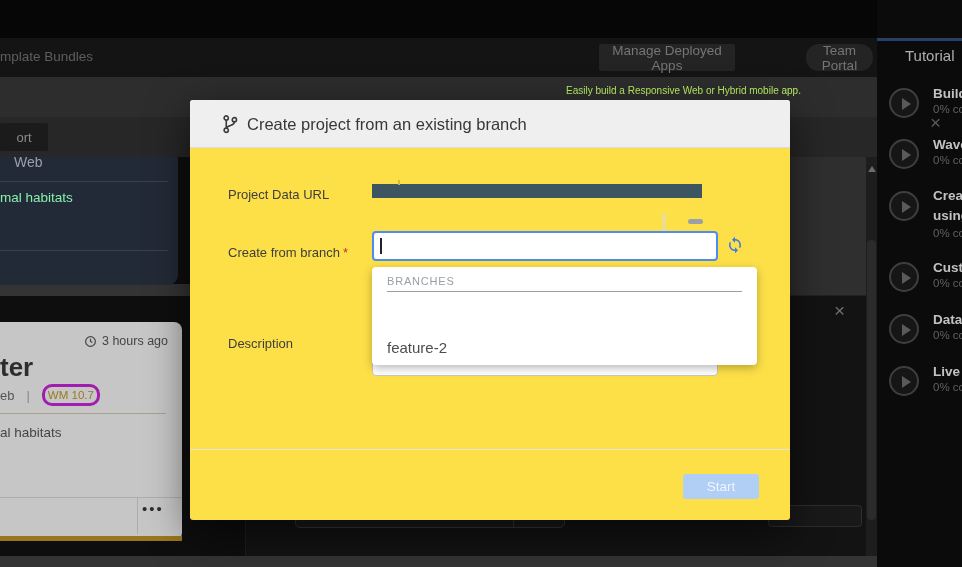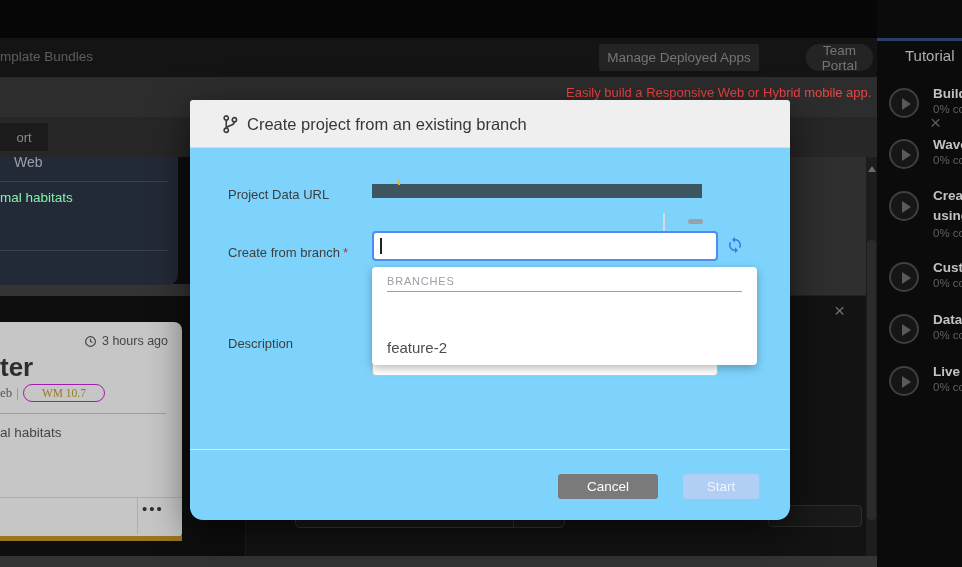--- a/index.html
+++ b/index.html
@@ -11,24 +11,24 @@
   }
   .abs { position:absolute; }
 
   
   .topbar { left:0; top:0; width:962px; height:38px; background:#060606; }
   .doc-link { left:944px; top:11px; font-size:13px; color:#3d5c93; }
   .bar2 { left:0; top:38px; width:877px; height:39px; background:#141414; }
   .ws-label { left:0; top:49px; font-size:13.5px; color:#5e5e5e; }
   .dk-btn { height:27px; top:44px; background:#242424; color:#757575; font-size:13.5px;
             border:none; border-radius:2px; display:flex; align-items:center; justify-content:center; }
-  .btn-manage { left:599px; width:160px; }
+  .btn-manage { left:599px; width:136px; }
   .btn-team { left:806px; width:67px;border-radius:13px; }
   .bar3 { left:0; top:77px; width:877px; height:40px; background:#2d2d2d; }
-  .tagline { left:566px; top:85px; font-size:13px; color:#ef4444; }
+  .tagline { left:566px; top:85px; font-size:10px; color:#bef264; }
   .bar4 { left:0; top:117px; width:877px; height:40px; background:#272727; z-index:2; }
   .ort-btn { left:0; top:6px; width:48px; height:28px; background:#1b1b1b; color:#8a8a8a;
              font-size:13px; border:none; border-radius:2px; }
   .content { left:0; top:157px; width:877px; height:399px; background:#0e0e0e; }
   .right-block { left:650px; top:157px; width:216px; height:138px; background:#2f2f2f; }
 
   
   .blue-panel { left:-12px; top:148px; width:190px; height:137px; background:#232a37;
                 border-radius:0 10px 10px 0; z-index:1; }
   .bp-web { left:26px; top:6px; font-size:14px; color:#9aa0a9; }
@@ -48,24 +48,24 @@
               border-left:4px solid transparent; border-right:4px solid transparent;
               border-bottom:6px solid #6a6a6a; }
   .sb-thumb { left:1px; top:83px; width:9px; height:280px; background:#2b2b2b; border-radius:4px; }
 
   
   .card { left:-16px; top:322px; width:198px; height:219px; background:#c6c6c6;
           border-radius:0 8px 8px 0; z-index:1; }
   .card-time { right:14px; top:12px; display:flex; align-items:center; gap:5px;
                font-size:12.5px; color:#454545; }
   .card-title { left:16px; top:30px; font-size:26px; font-weight:bold; color:#2d2d2d; }
-  .card-meta { left:16px; top:62px; display:flex; align-items:center; gap:4px;
-               font-size:13px; color:#555;font-family:Liberation Serif, serif; }
-  .card-badge { border:1px solid #a21caf; color:#997a1e; font-size:11.5px;
-                padding:2px 18px; border-radius:10px; }
+  .card-meta { left:16px; top:62px; display:flex; align-items:center; gap:12px;
+               font-size:13px; color:#555; }
+  .card-badge { border:3px solid #a21caf; color:#997a1e; font-size:11.5px;
+                padding:2px 3px; border-radius:10px; }
   .card-div { left:16px; width:166px; top:91px; height:1px; background:#a9a08a; }
   .card-desc { left:16px; top:103px; font-size:13.5px; color:#454545; }
   .card-fdiv { left:16px; width:182px; top:175px; height:1px; background:#adadad; }
   .card-vdiv { left:153px; top:175px; width:1px; height:37px; background:#adadad; }
   .card-more { left:158px; top:178px; font-size:15px; letter-spacing:2px; color:#2e2e2e;
                background:none; border:none; cursor:default; }
   .card-amber { left:0; top:214px; width:100%; height:5px; background:#9a771e; }
 
   
   .sub-bar { left:295px; top:505px; width:270px; height:23px; background:#1a1a1a;
@@ -82,22 +82,22 @@
   .tut-item { left:0; width:85px; height:48px; }
   .play { position:absolute; left:12px; width:30px; height:30px; border:2px solid #3f3f3f;
           border-radius:50%; background:#161616; }
   .play .tri { position:absolute; left:11px; top:8px; width:0; height:0;
                border-top:6px solid transparent; border-bottom:6px solid transparent;
                border-left:9px solid #5a5a5a; }
   .tut-title { position:absolute; left:56px; font-size:13.5px; font-weight:bold; color:#c2c2c2; white-space:nowrap; }
   .tut-prog { position:absolute; left:56px; font-size:11.5px; color:#606060; white-space:nowrap; }
 
   
-  .modal { left:190px; top:100px; width:600px; height:420px; background:#7dd3fc;
-           border-radius:13px; box-shadow:0 12px 40px rgba(0,0,0,.6); z-index:20; }
+  .modal { left:190px; top:100px; width:600px; height:420px; background:#fde047;
+           border-radius:3px; box-shadow:0 12px 40px rgba(0,0,0,.6); z-index:20; }
   .m-header { left:0; top:0; width:600px; height:48px; background:#efefef;
               border-bottom:1px solid #dcdcdc; border-radius:3px 3px 0 0; }
   .m-icon { left:30px; top:14px; width:20px; height:20px; color:#3d3d3d; }
   .m-title { left:57px; top:0; line-height:48px; font-size:16.5px; color:#383838; }
   .m-close { left:742px; right:auto; top:12px; font-size:19px; color:#5a5a5a;
              background:none; border:none; cursor:default; position:absolute; left:740px; }
   .m-label { font-size:13px; color:#3e3e3e; }
   .req { color:#cc2b2b; margin-left:3px; }
   .sel-block { left:182px; top:84px; width:330px; height:14px; background:#3c5560; }
   .sel-tick { left:208px; top:80px; width:2px; height:5px; background:#d7b93c; }
@@ -271,18 +271,17 @@
     <span class="abs m-label" style="left:38px; top:236px">Description</span>
     <div class="abs textarea-box"></div>
 
     <div class="abs dropdown">
       <span class="abs dd-header">BRANCHES</span>
       <div class="abs dd-line"></div>
       <div class="abs dd-opt dd-opt2">feature-2</div>
     </div>
 
     <div class="abs m-footer">
-      <button class="m-btn btn-cancel">Cancel</button>
       <button class="m-btn btn-start">Start</button>
     </div>
   </div>
 
 </div>
 
 </body></html>

